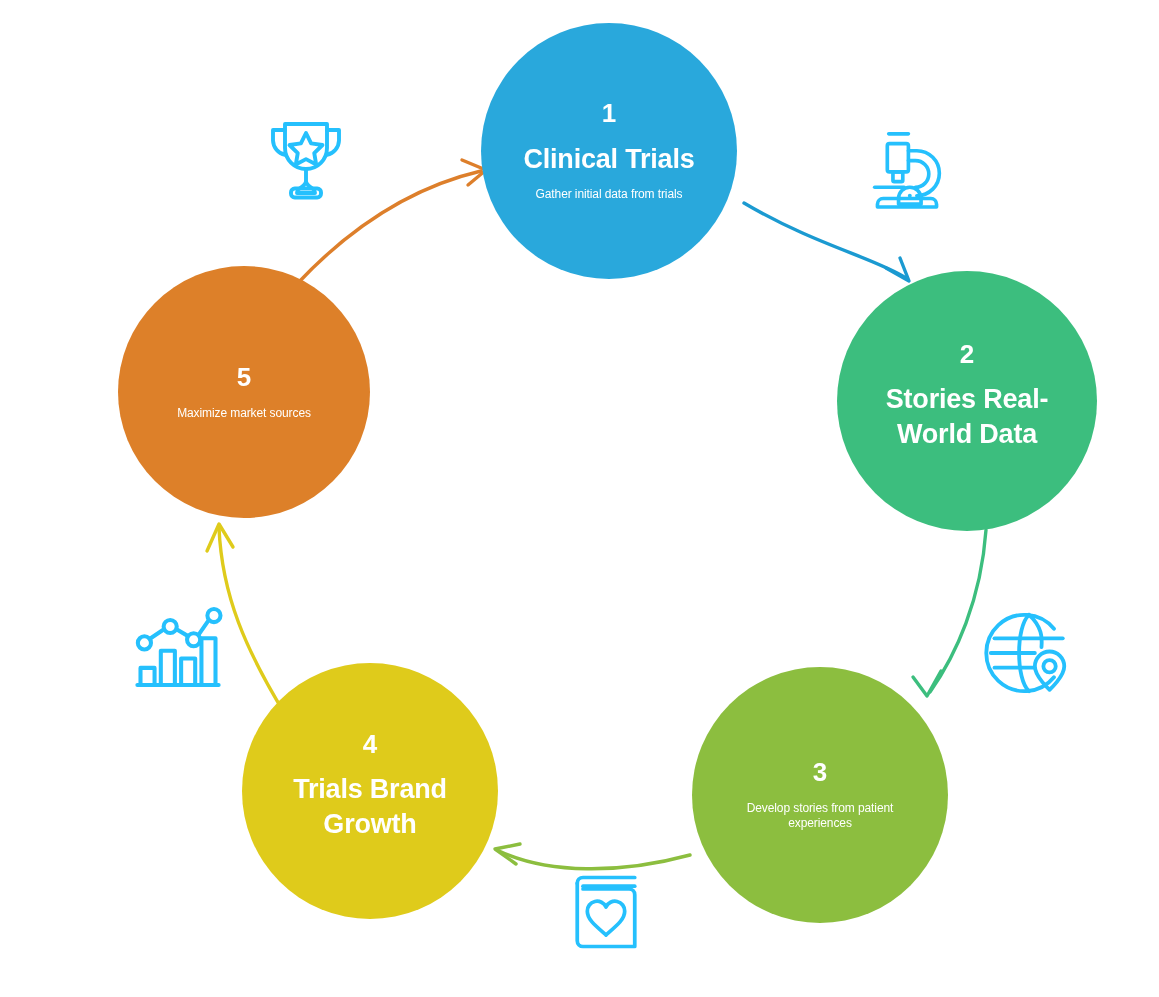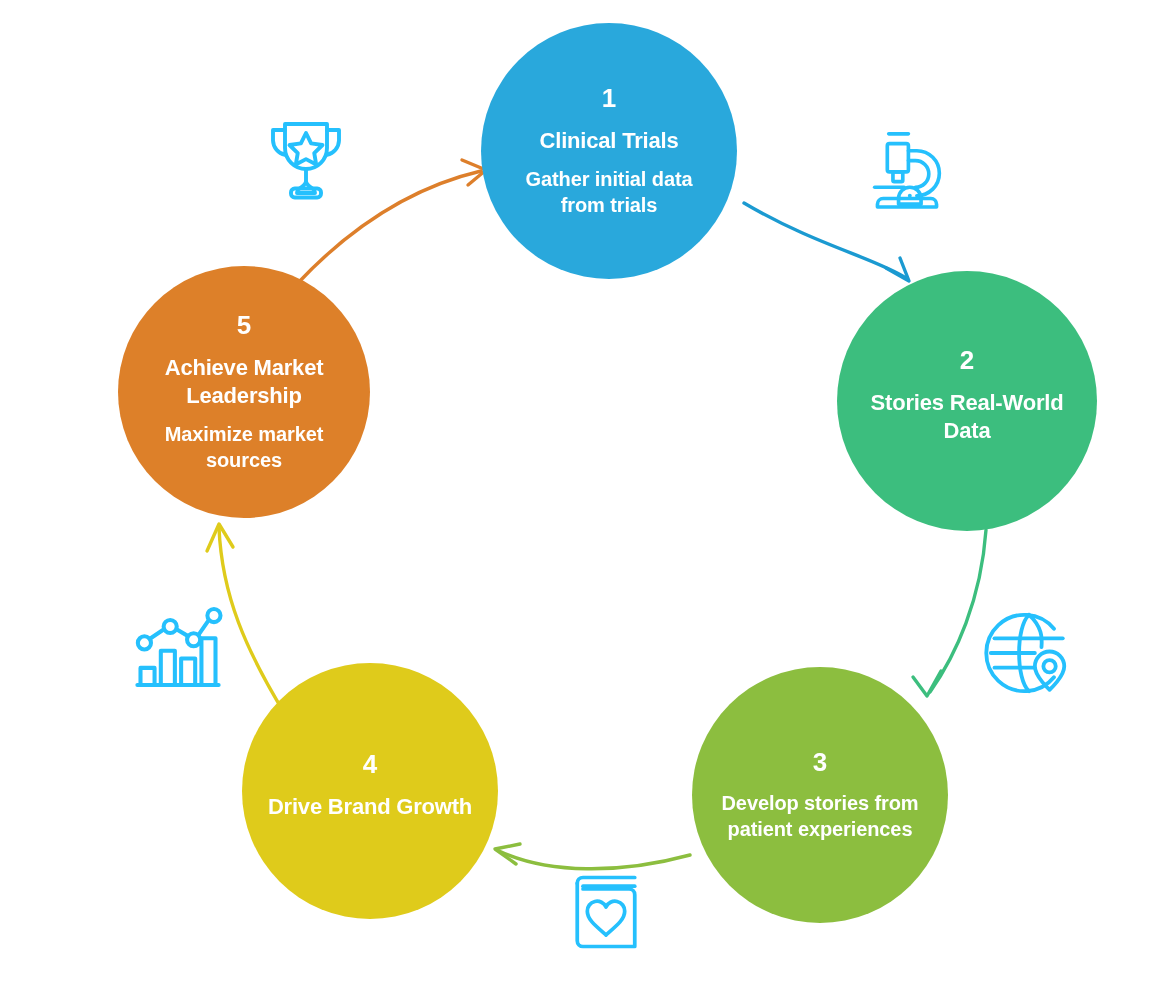--- a/index.html
+++ b/index.html
@@ -41,29 +41,29 @@
     padding: 0 22px;
   }
   .node-num {
     font-size: 26px;
     font-weight: bold;
     line-height: 1.1;
     margin-bottom: 14px;
     letter-spacing: 0.2px;
   }
   .node-title {
-    font-size: 22px;
+    font-size: 27px;
     font-weight: bold;
     line-height: 1.28;
     margin-bottom: 11px;
     letter-spacing: -0.2px;
   }
   .node-desc {
-    font-size: 20px;
-    font-weight: bold;
+    font-size: 12px;
+    font-weight: normal;
     line-height: 1.3;
     letter-spacing: -0.1px;
   }
   .icon-box {
     position: absolute;
     display: block;
   }
 </style>
 </head>
 <body>
@@ -111,26 +111,25 @@
     <div class="node-title">Stories Real-World Data</div>
   </div>
 
   <div class="node" style="left:692px; top:667px; width:256px; height:256px; background:#8CBE3F;">
     <div class="node-num">3</div>
     <div class="node-desc">Develop stories from patient experiences</div>
   </div>
 
   <div class="node" style="left:242px; top:663px; width:256px; height:256px; background:#DFCB1B;">
     <div class="node-num">4</div>
-    <div class="node-title">Drive Brand Growth</div>
+    <div class="node-title">Trials Brand Growth</div>
   </div>
 
   <div class="node" style="left:118px; top:266px; width:252px; height:252px; background:#DD8029;">
     <div class="node-num">5</div>
-    <div class="node-title">Achieve Market Leadership</div>
     <div class="node-desc">Maximize market sources</div>
   </div>
 
   <div class="icon-box" style="left:258px; top:112px; width:96px; height:96px;">
     <svg viewBox="0 0 64 64" width="96" height="96" fill="none" stroke="#25C0FD" stroke-width="2.6" stroke-linecap="round" stroke-linejoin="round">
       <path d="M18 8 h28 v16 a14 14 0 0 1 -28 0 z"></path>
       <path d="M18 12 h-8 v7 a10 10 0 0 0 8 9.5"></path>
       <path d="M46 12 h8 v7 a10 10 0 0 1 -8 9.5"></path>
       <path d="M32 38 v8 c0 4 -6 4 -6 8 h12 c0 -4 -6 -4 -6 -8z"></path>
       <rect x="22" y="51" width="20" height="6" rx="2.5"></rect>

